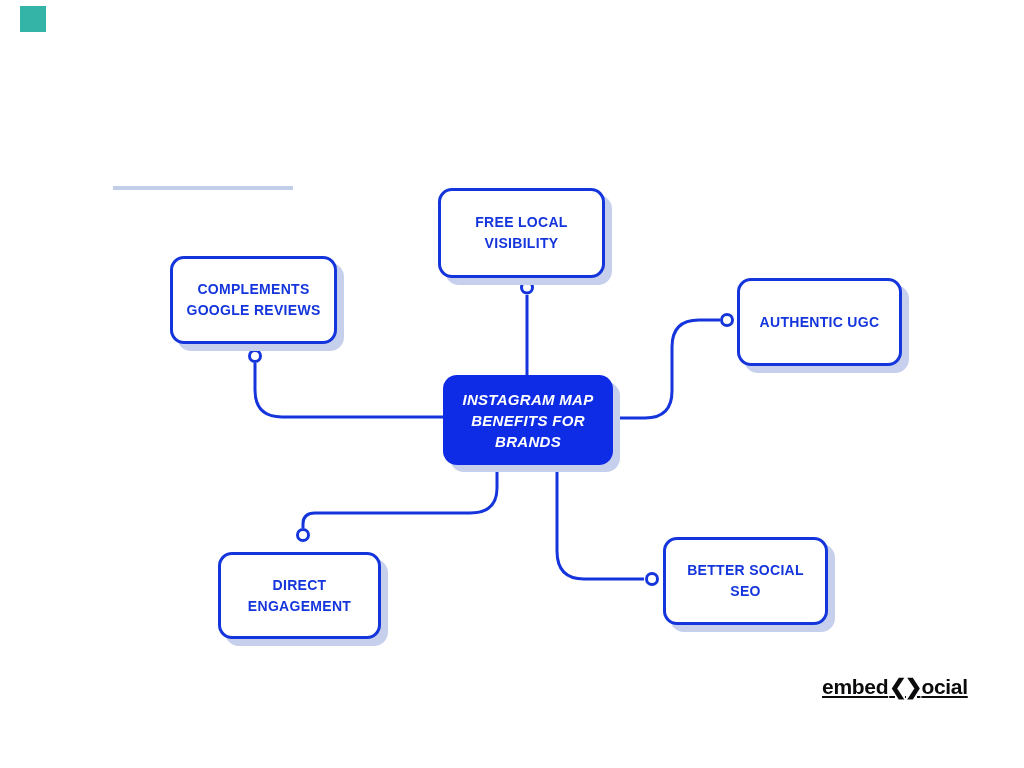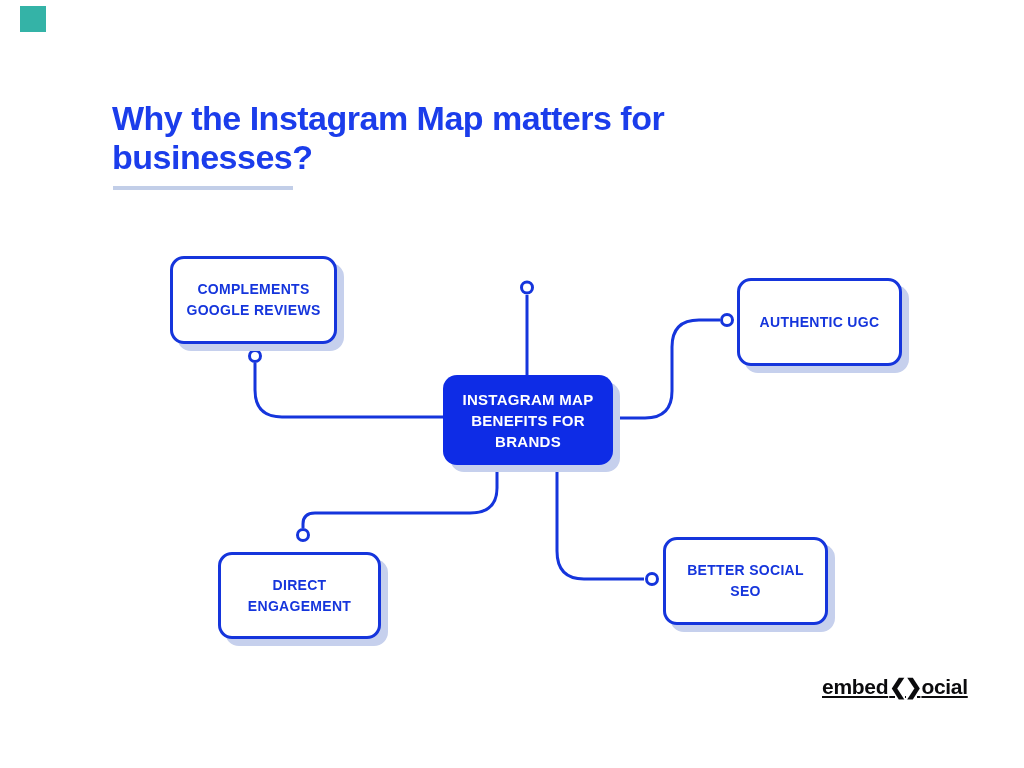--- a/index.html
+++ b/index.html
@@ -56,20 +56,21 @@
   .node-center {
     position: absolute; left: 443px; top: 375px; width: 170px; height: 90px;
     background: #0e2ce6;
     border: none;
     border-radius: 14px;
     box-shadow: 7px 7px 0 #c6d0ed;
     display: flex; align-items: center; justify-content: center;
     text-align: center;
     box-sizing: border-box;
     padding: 8px 10px;
+    font-style: italic;
   }
   .node-center .label {
     font-size: 15px; font-weight: bold; line-height: 21px;
     letter-spacing: 0.3px;
     color: #ffffff;
   }
 
   .connector-layer {
     position: absolute; inset: 0;
     width: 1024px; height: 768px;
@@ -92,41 +93,43 @@
   }
   .logo .glyph { letter-spacing: -2px; margin: 0 1px; }
 </style>
 </head>
 <body>
 
 <div class="canvas">
 
   <div class="teal-marker"></div>
 
-  <h1 class="title">Why the Instagram Map matters for businesses?</h1>
   <div class="title-underline"></div>
 
   <svg class="connector-layer" viewBox="0 0 1024 768" xmlns="http://www.w3.org/2000/svg">
 
     <path d="M527 295 L527 375"></path>
     <circle cx="527" cy="287.5" r="5.5"></circle>
 
     <path d="M255 363 L255 390 Q255 417 282 417 L443 417"></path>
     <circle cx="255" cy="356" r="5.5"></circle>
 
     <path d="M614 418 L645 418 Q672 418 672 391 L672 347 Q672 320 699 320 L720 320"></path>
     <circle cx="727" cy="320" r="5.5"></circle>
 
     <path d="M497 464 L497 488 Q497 513 470 513 L315 513 Q303 513 303 524 L303 528"></path>
     <circle cx="303" cy="535" r="5.5"></circle>
 
     <path d="M557 464 L557 551 Q557 579 584 579 L644 579"></path>
     <circle cx="652" cy="579" r="5.5"></circle>
   </svg>
 
+  <div class="node node-free">
+    <span class="label">FREE LOCAL VISIBILITY</span>
+  </div>
 
   <div class="node node-complements">
     <span class="label">COMPLEMENTS GOOGLE REVIEWS</span>
   </div>
 
   <div class="node node-authentic">
     <span class="label">AUTHENTIC UGC</span>
   </div>
 
   <div class="node node-direct">

